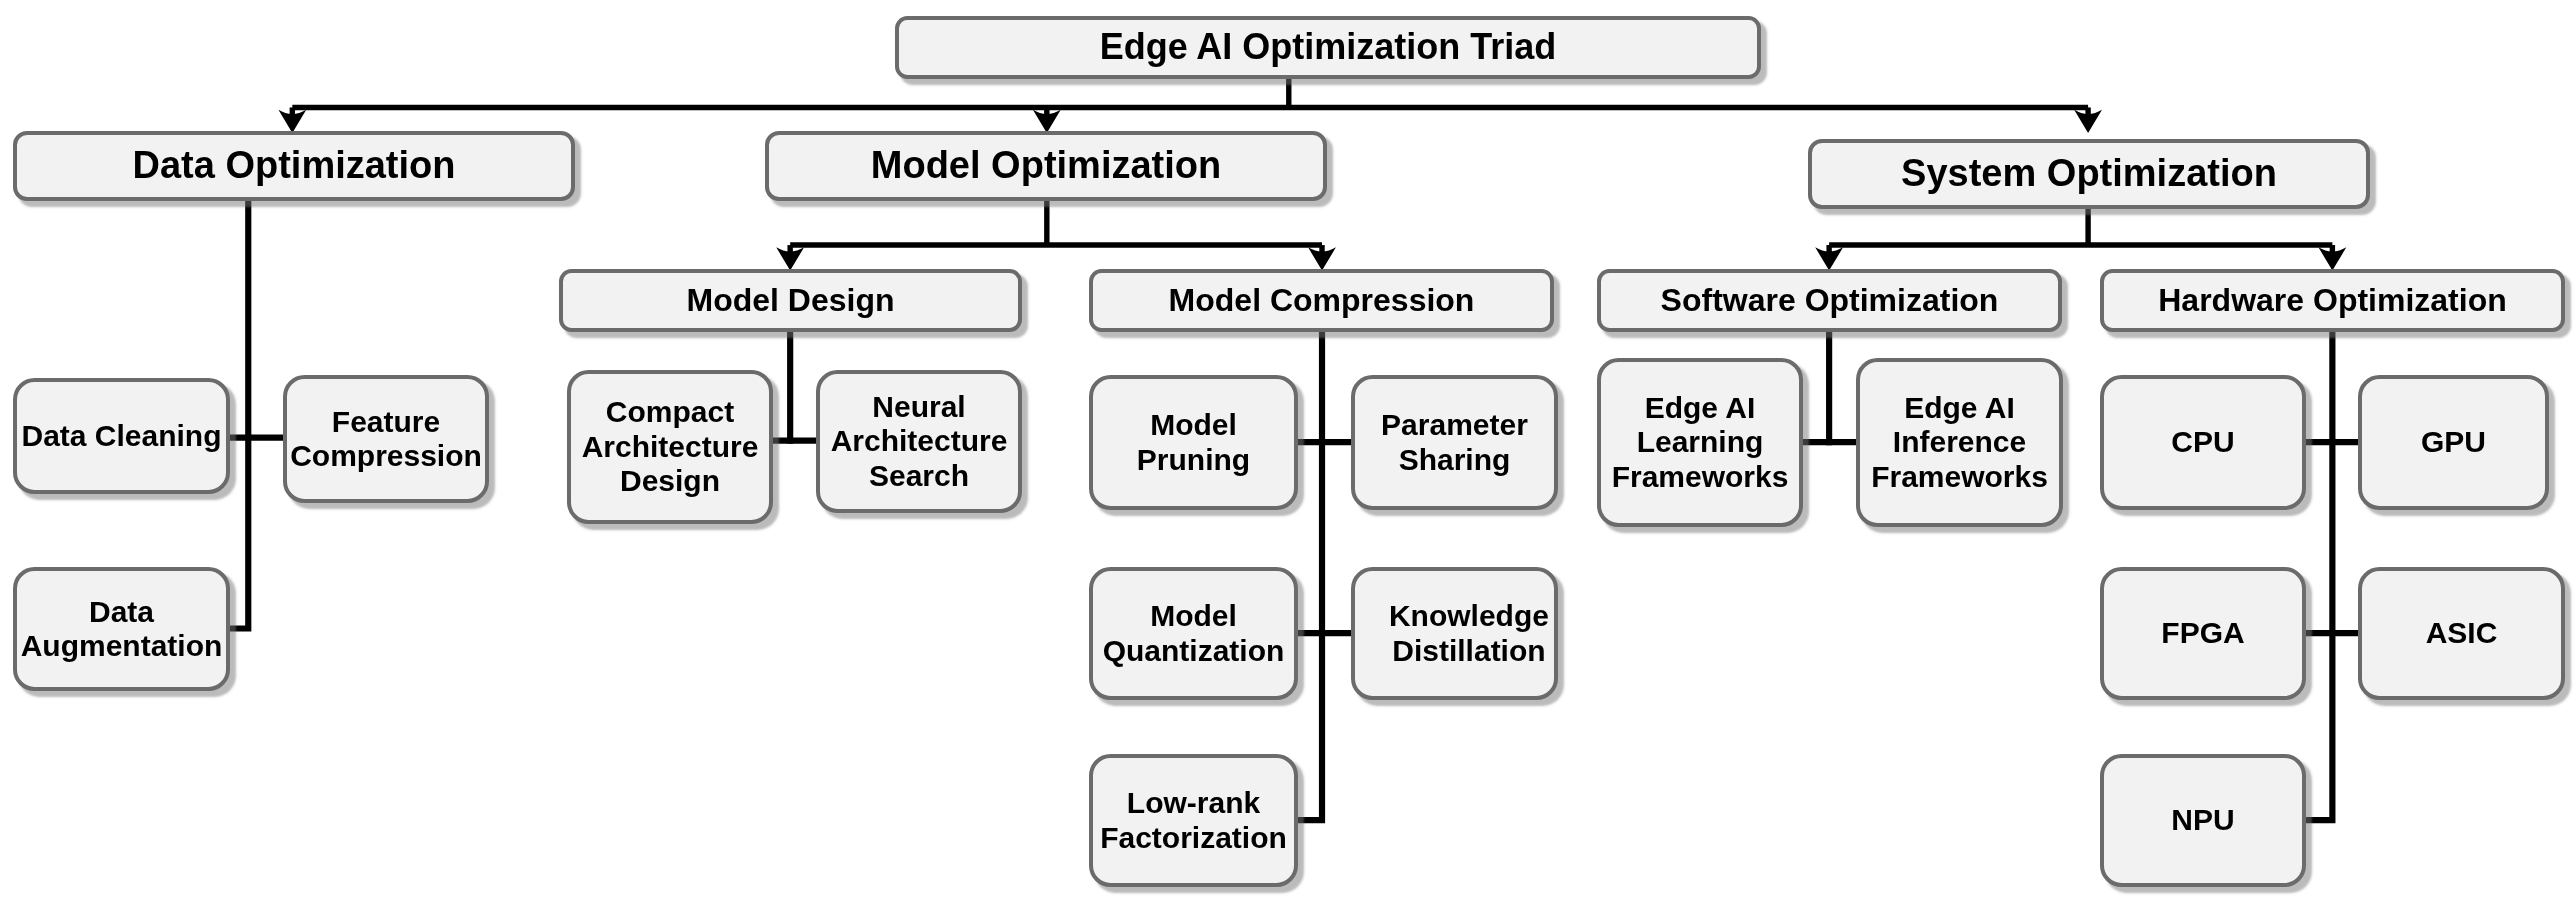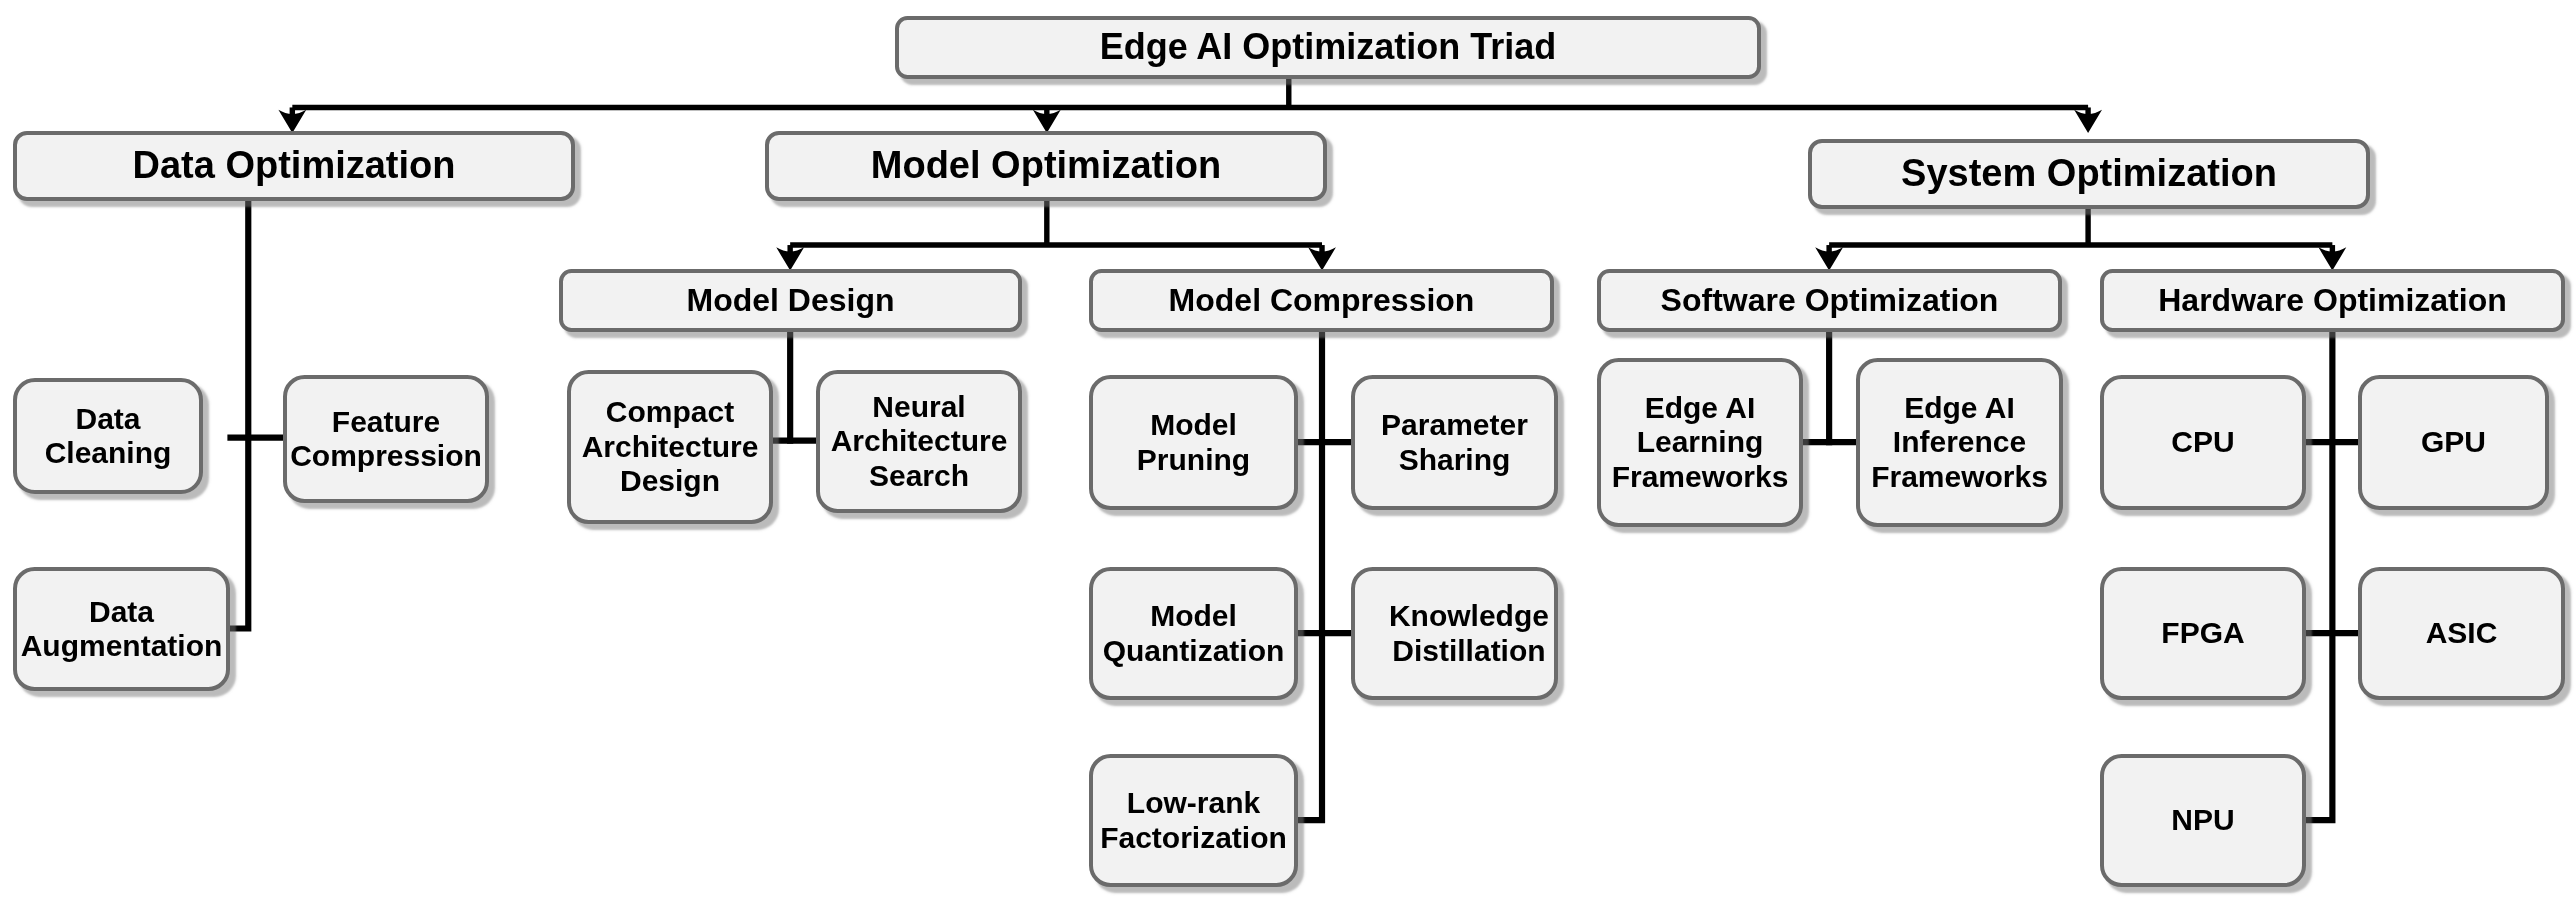--- a/index.html
+++ b/index.html
@@ -105,21 +105,21 @@
   <div class="node lvl3" style="left:1089px; top:269px; width:465px; height:63px;">
     <span class="node-label">Model Compression</span>
   </div>
   <div class="node lvl3" style="left:1597px; top:269px; width:465px; height:63px;">
     <span class="node-label">Software Optimization</span>
   </div>
   <div class="node lvl3" style="left:2100px; top:269px; width:465px; height:63px;">
     <span class="node-label">Hardware Optimization</span>
   </div>
 
-  <div class="node leaf" style="left:13px; top:378px; width:190px; height:116px;border-radius:22px;">
+  <div class="node leaf" style="left:13px; top:378px; width:217px; height:116px;">
     <span class="node-label">Data Cleaning</span>
   </div>
   <div class="node leaf" style="left:283px; top:375px; width:206px; height:128px;">
     <span class="node-label">Feature
 Compression</span>
   </div>
   <div class="node leaf" style="left:13px; top:567px; width:217px; height:124px;">
     <span class="node-label">Data
 Augmentation</span>
   </div>

